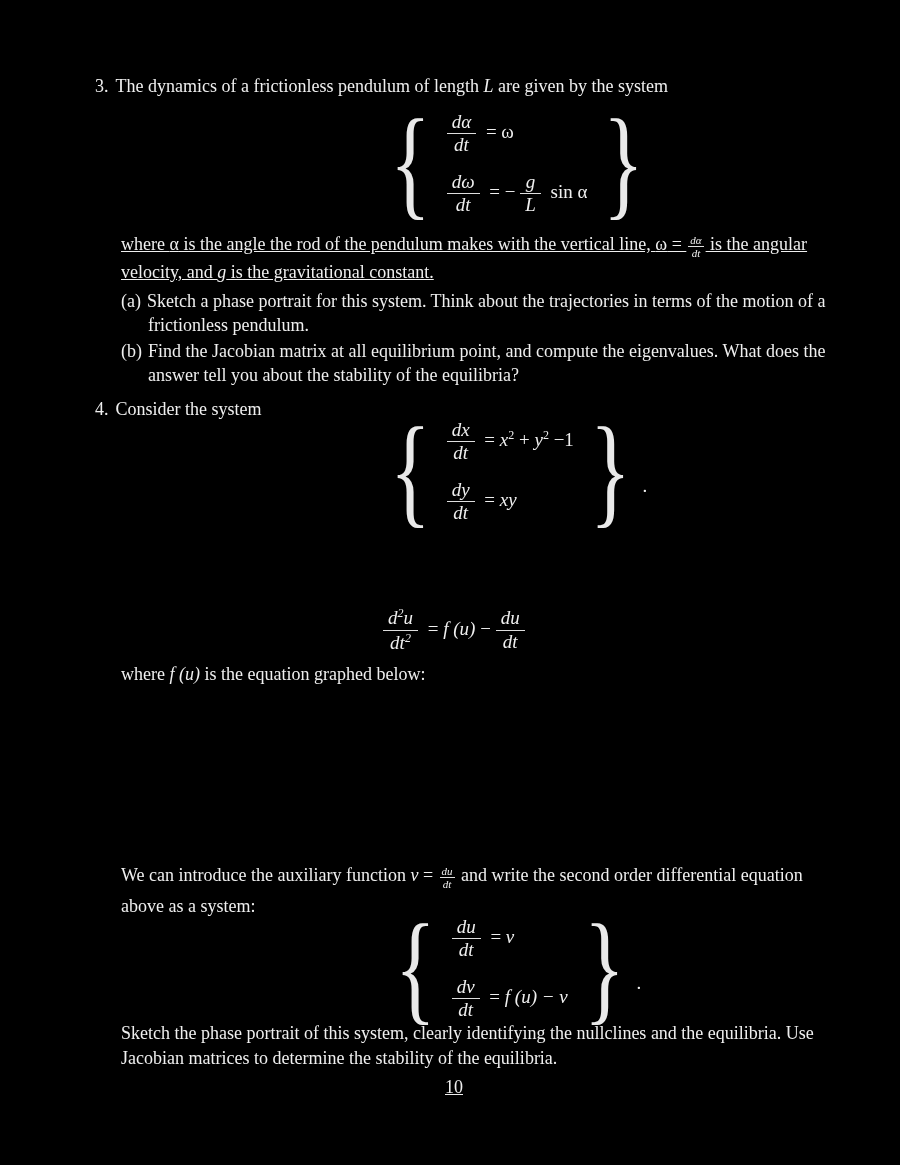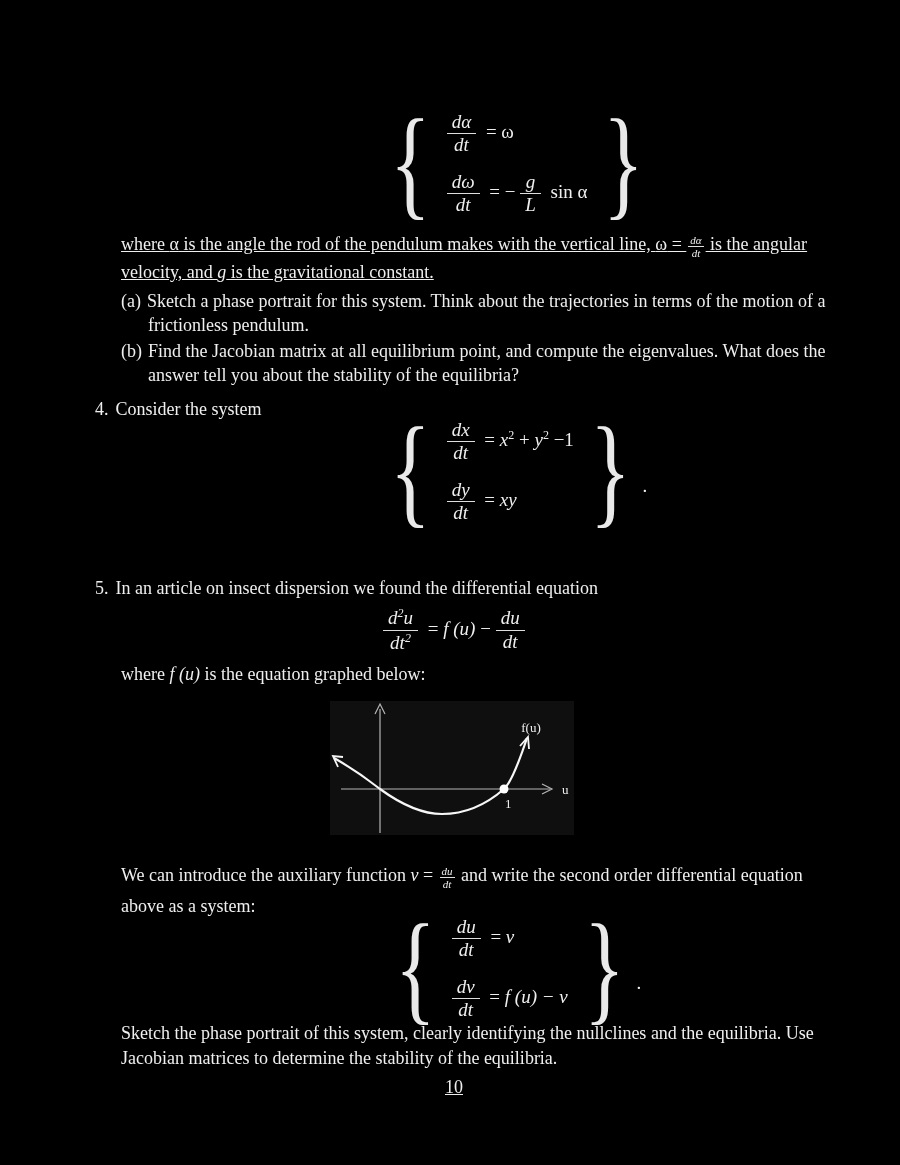--- a/index.html
+++ b/index.html
@@ -39,20 +39,23 @@
 
   .para { line-height:25px; }
   .graph-box { position:absolute; background:#0f0f0f; }
   .pageno { width:900px; text-align:center; }
 </style>
 </head>
 <body>
 
 <div class="page">
 
+  <p class="block" style="left:95px; top:76px; width:730px;">
+    <span class="pnum">3.</span><span>The dynamics of a frictionless pendulum of length </span><span class="it">L</span><span> are given by the system</span>
+  </p>
 
   <div class="block sys" style="left:382px; top:111px;">
     <span class="brace">{</span>
     <div class="eqcol">
       <div class="eqrow">
         <span class="frac it"><span class="num">dα</span><span class="den">dt</span></span>
         <span>=</span>
         <span>ω</span>
       </div>
       <div class="eqrow">
@@ -91,52 +94,30 @@
       <div class="eqrow">
         <span class="frac it"><span class="num">dy</span><span class="den">dt</span></span>
         <span>= </span><span class="it">xy</span>
       </div>
     </div>
     <span class="brace">}</span>
     <span class="sysperiod">.</span>
   </div>
 
 
-  <p class="block" style="left:95px; top:578px;">
-    <span class="pnum">5.</span><span>In an article on insect dispersion we found the differential equation</span>
-  </p>
 
   <div class="block eqrow" style="left:383px; top:606px; font-size:19px;">
     <span class="frac it"><span class="num"><span>d</span><sup>2</sup><span>u</span></span><span class="den"><span>dt</span><sup>2</sup></span></span>
     <span>= </span><span class="it">f (u)</span><span> − </span><span class="frac it"><span class="num">du</span><span class="den">dt</span></span>
   </div>
 
   <p class="block" style="left:121px; top:664px;">
     <span>where </span><span class="it">f (u)</span><span> is the equation graphed below:</span>
   </p>
 
-  <div class="graph-box" style="left:330px; top:701px; width:244px; height:134px;">
-    <svg width="244" height="134" viewBox="0 0 244 134">
-
-      <line x1="50" y1="8" x2="50" y2="132" stroke="#b5b5b5" stroke-width="1.2"></line>
-      <polyline points="45,13 50,3 55,13" fill="none" stroke="#b5b5b5" stroke-width="1.2"></polyline>
-
-      <line x1="11" y1="88" x2="220" y2="88" stroke="#b5b5b5" stroke-width="1.2"></line>
-      <polyline points="212,83 222,88 212,93" fill="none" stroke="#b5b5b5" stroke-width="1.2"></polyline>
-
-      <path d="M 4 57 C 20 66, 36 77, 50 88 C 72 104, 92 113, 112 113 C 138 113, 158 102, 174 88 C 181 82, 190 58, 197 37" fill="none" stroke="#f7f7f7" stroke-width="2.2"></path>
-      <polyline points="13,56 3,55 8,66" fill="none" stroke="#f7f7f7" stroke-width="1.8"></polyline>
-      <polyline points="190,45 198,36 199,48" fill="none" stroke="#f7f7f7" stroke-width="1.8"></polyline>
-
-      <circle cx="174" cy="88" r="4.5" fill="#ffffff"></circle>
-      <text x="201" y="31" text-anchor="middle" fill="#efefef" font-size="13" font-family="Liberation Serif, serif">f(u)</text>
-      <text x="232" y="93" fill="#efefef" font-size="13" font-family="Liberation Serif, serif">u</text>
-      <text x="175" y="107" fill="#efefef" font-size="13" font-family="Liberation Serif, serif">1</text>
-    </svg>
-  </div>
 
   <p class="block para" style="left:121px; top:860px; width:712px; line-height:31px;">
     <span>We can introduce the auxiliary function </span><span class="it">v</span><span> = </span><span class="inlinefrac"><span class="num">du</span><span class="den">dt</span></span><span> and write the second order differential equation above as a system:</span>
   </p>
 
   <div class="block sys" style="left:387px; top:916px;">
     <span class="brace">{</span>
     <div class="eqcol">
       <div class="eqrow">
         <span class="frac it"><span class="num">du</span><span class="den">dt</span></span>

